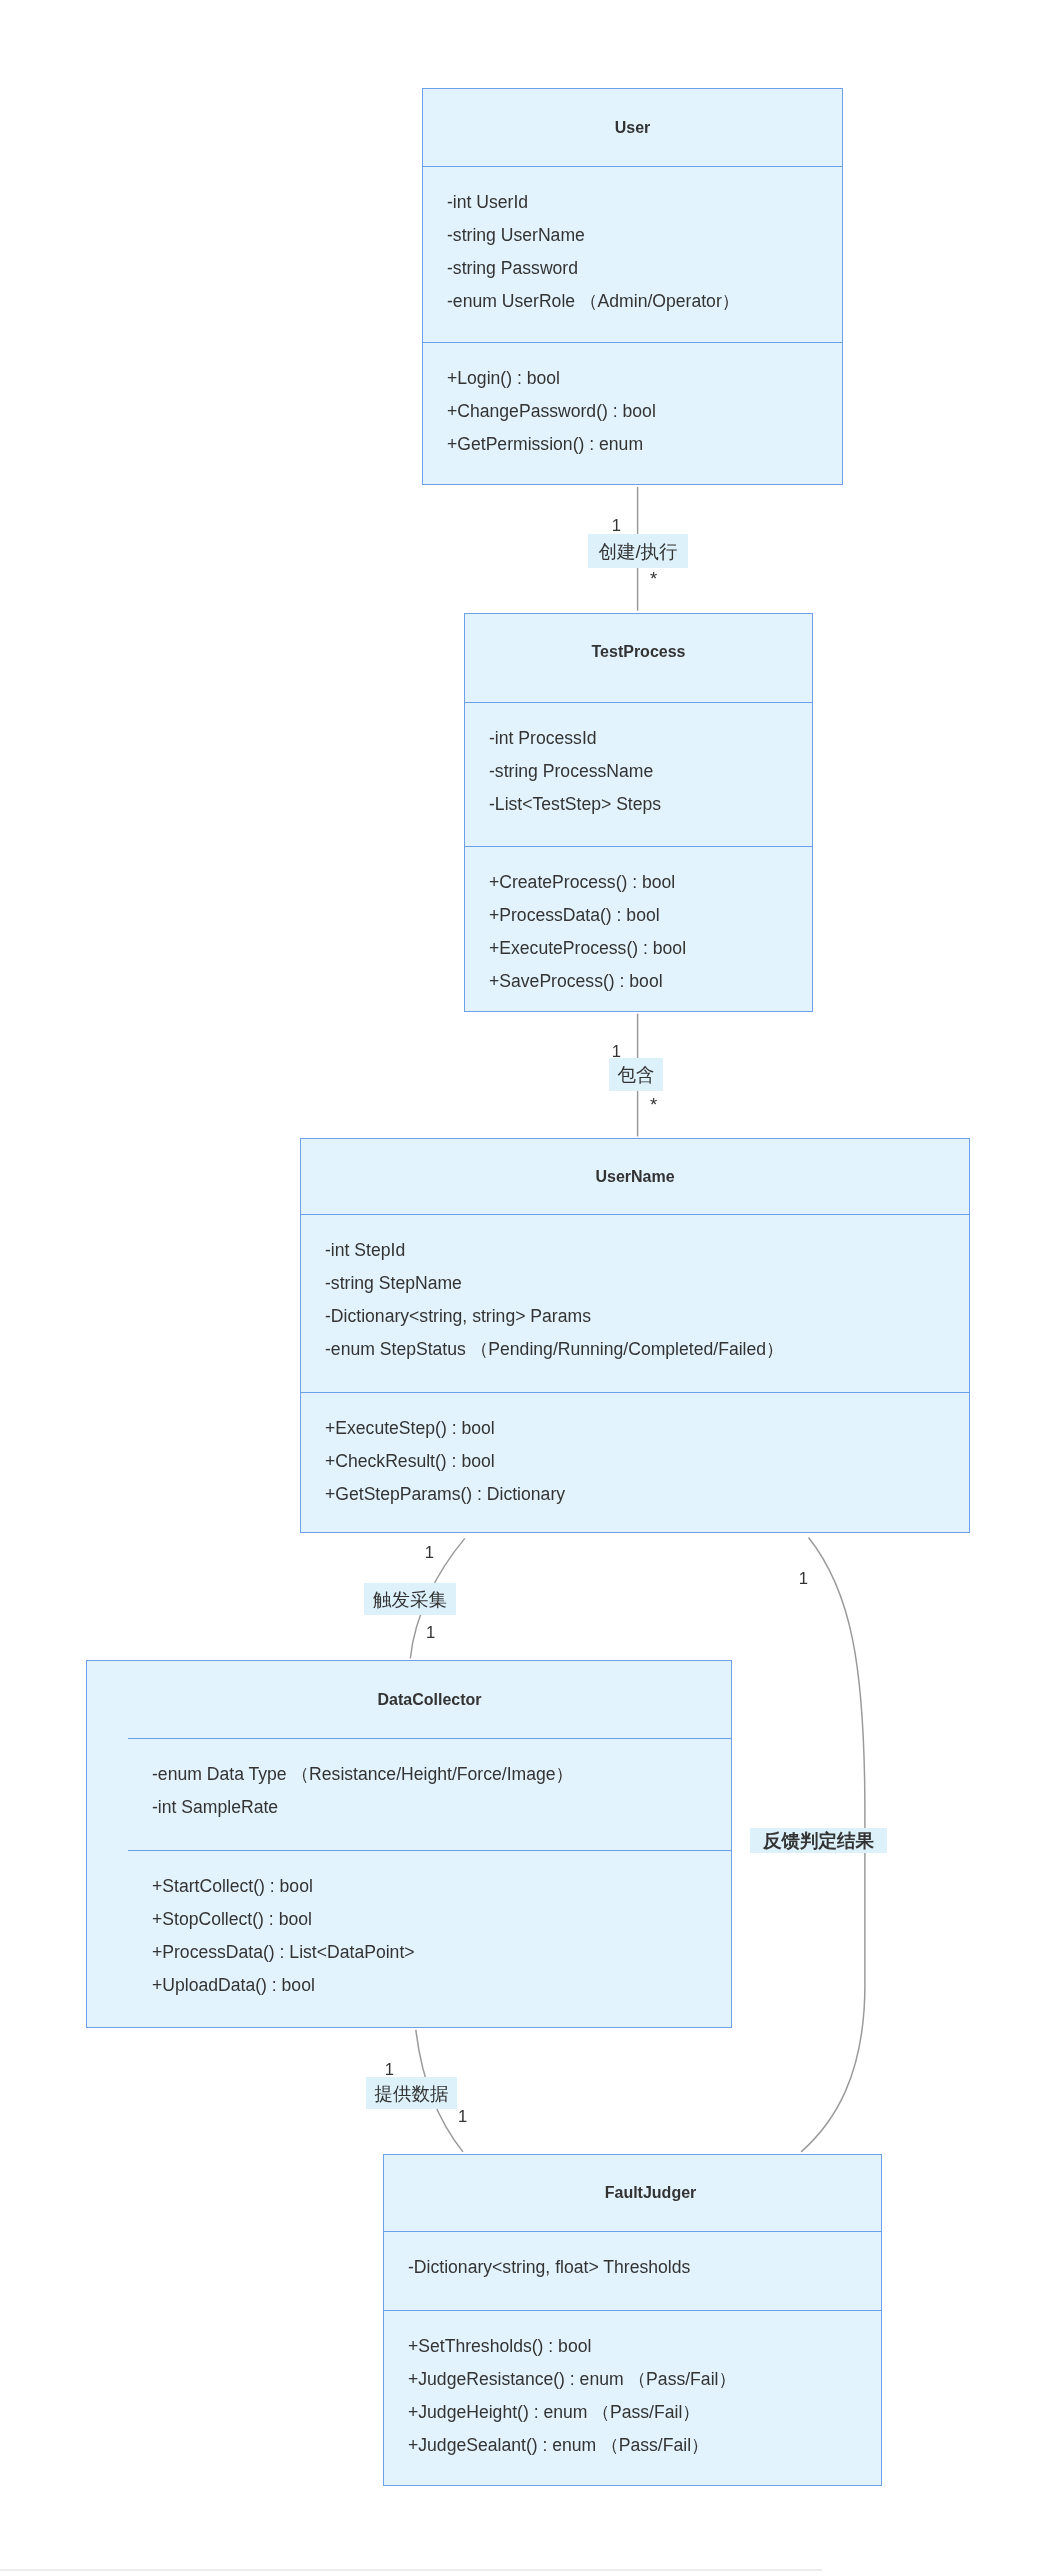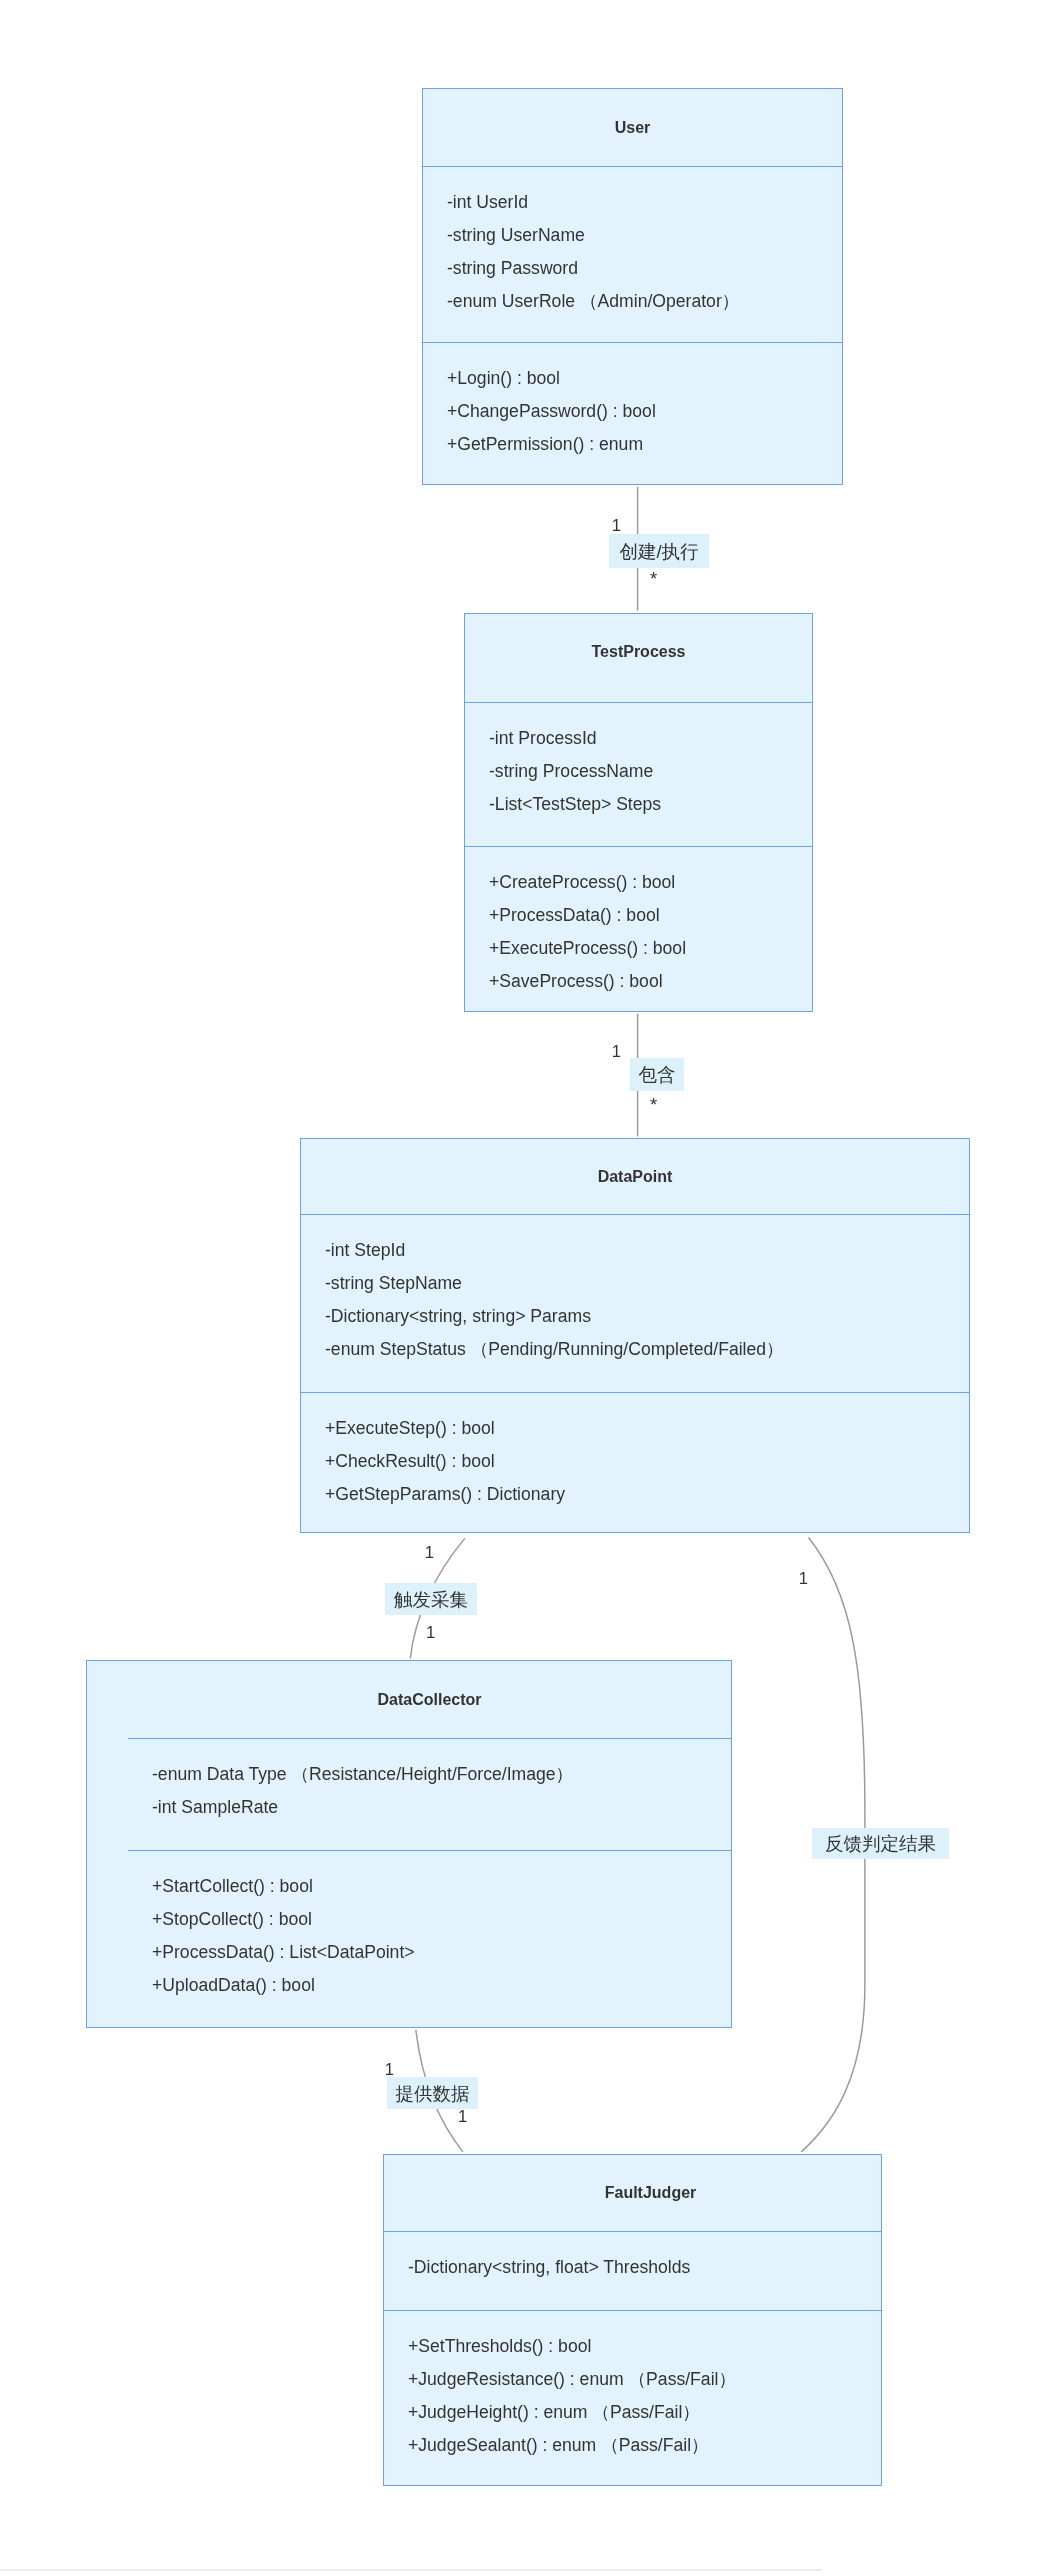--- a/index.html
+++ b/index.html
@@ -18,21 +18,21 @@
     font-weight:bold; font-size:16px; color:#333333;
   }
   .class-section {
     flex:0 0 auto; border-top:1.4px solid #6ca0e8;
     padding:19.4px 7.4px 0 24px; box-sizing:border-box; overflow:hidden;
   }
   .class-section.methods { flex:1 1 auto; }
   .member { font-size:17.6px; line-height:33px; white-space:nowrap; }
   .edge-label {
     position:absolute; background:#ddf1fb; display:flex; align-items:center;
-    justify-content:center; font-size:18.5px; color:#333333; white-space:nowrap;margin-left:21px;
+    justify-content:center; font-size:18.5px; color:#333333; white-space:nowrap;
   }
   .mult { position:absolute; font-size:16.6px; color:#333333; }
   .mult.r { text-align:right; }
   .hairline { position:absolute; background:#ececec; }
 </style>
 </head>
 <body>
 
 <div class="canvas">
 
@@ -68,21 +68,21 @@
     </div>
     <div class="class-section methods">
       <div class="member">+CreateProcess() : bool</div>
       <div class="member">+ProcessData() : bool</div>
       <div class="member">+ExecuteProcess() : bool</div>
       <div class="member">+SaveProcess() : bool</div>
     </div>
   </div>
 
   <div class="class-box" style="left:300px; top:1138px; width:670px; height:395px;">
-    <div class="class-title" style="height:75px;">DataPoint</div>
+    <div class="class-title" style="height:75px;">UserName</div>
     <div class="class-section" style="height:178px;">
       <div class="member">-int StepId</div>
       <div class="member">-string StepName</div>
       <div class="member">-Dictionary&lt;string, string&gt; Params</div>
       <div class="member">-enum StepStatus （Pending/Running/Completed/Failed）</div>
     </div>
     <div class="class-section methods">
       <div class="member">+ExecuteStep() : bool</div>
       <div class="member">+CheckResult() : bool</div>
       <div class="member">+GetStepParams() : Dictionary</div>
@@ -126,18 +126,18 @@
 
   <div class="mult r" style="left:401px; top:1543px; width:33px;">1</div>
   <div class="edge-label" style="left:364px; top:1583px; width:92px; height:32px;">触发采集</div>
   <div class="mult" style="left:426px; top:1623px;">1</div>
 
   <div class="mult r" style="left:368px; top:2060px; width:26px;">1</div>
   <div class="edge-label" style="left:366px; top:2077px; width:91px; height:32px;">提供数据</div>
   <div class="mult" style="left:458px; top:2107px;">1</div>
 
   <div class="mult r" style="left:782px; top:1569px; width:26px;">1</div>
-  <div class="edge-label" style="left:791px; top:1828px; width:137px; height:31px;">反馈判定结果</div>
+  <div class="edge-label" style="left:750px; top:1828px; width:137px; height:25px;font-weight:bold;">反馈判定结果</div>
 
   <div class="hairline" style="left:0px; top:2569px; width:822px; height:1.8px;"></div>
 
 </div>
 
 
 </body></html>

